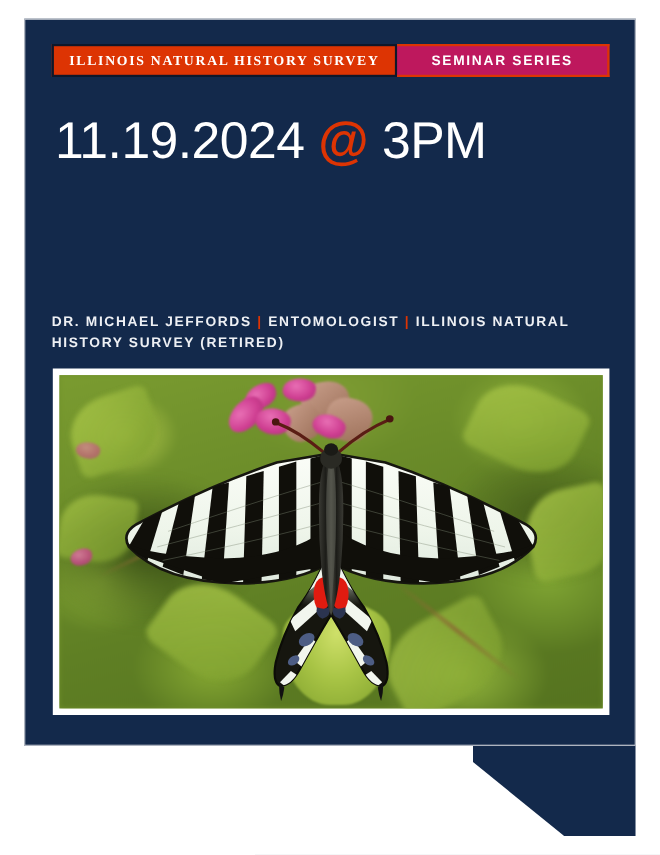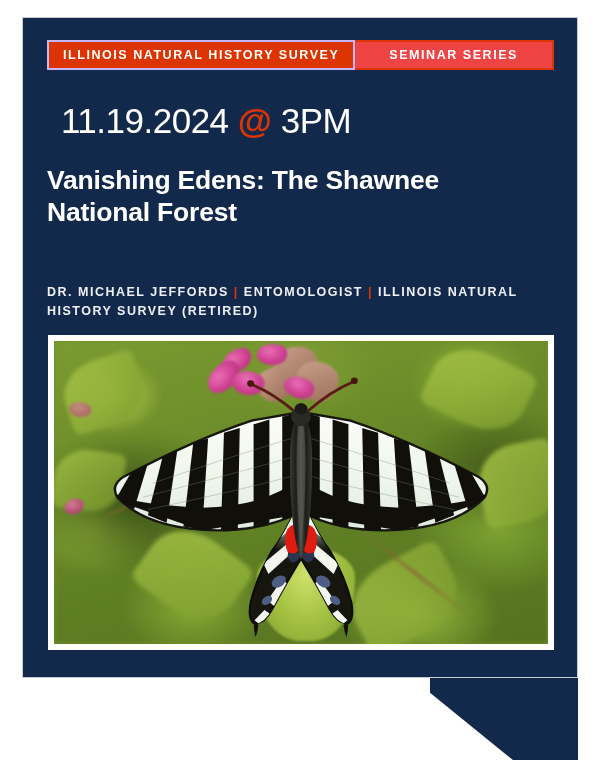--- a/index.html
+++ b/index.html
@@ -50,48 +50,49 @@
     height: 30px;
     display: flex;
     align-items: stretch;
   }
   .hs-left {
     background: #DD3403;
     display: flex;
     align-items: center;
     justify-content: center;
     padding: 10px 14px;
-    border: 2px solid #c4b5fd;
+    border: 2px solid #0f172a;
+    font-family: Liberation Serif, serif;
   }
   .hs-right {
-    background: #ef4444;
+    background: #be185d;
     display: flex;
     align-items: center;
     justify-content: center;
     padding: 0 14px;
     border: 2px solid #DD3403;
     border-left: none;
     flex: 1;
   }
   .hs-text {
     color: #ffffff;
     font-size: 12.5px;
     font-weight: bold;
     letter-spacing: 1.55px;
     white-space: nowrap;
     line-height: 1;
   }
 
   
   .date-line {
     position: absolute;
-    left: 61px;
+    left: 50px;
     top: 103px;
     color: #ffffff;
-    font-size: 35px;
+    font-size: 47px;
     font-weight: normal;
     letter-spacing: -0.5px;
     line-height: 1.05;
     white-space: nowrap;
   }
   .at-sym { color: #DD3403; font-weight: bold; }
 
   
   .talk-title {
     position: absolute;
@@ -222,21 +223,20 @@
       <span class="hs-text">SEMINAR SERIES</span>
     </div>
   </div>
 
   <div class="date-line">
     <span>11.19.2024</span>
     <span class="at-sym">@</span>
     <span>3PM</span>
   </div>
 
-  <div class="talk-title">Vanishing Edens: The Shawnee National Forest</div>
 
   <div class="speaker">
     <span>DR. MICHAEL JEFFORDS</span>
     <span class="pipe">|</span>
     <span>ENTOMOLOGIST</span>
     <span class="pipe">|</span>
     <span>ILLINOIS NATURAL HISTORY SURVEY (RETIRED)</span>
   </div>
 
   <div class="photo-frame">

